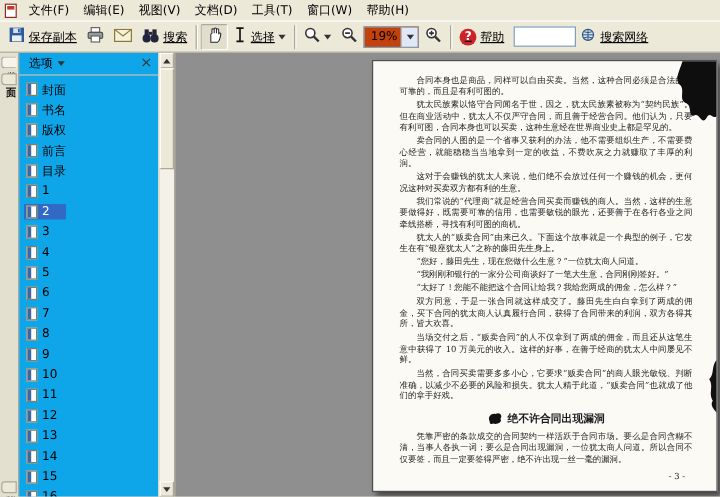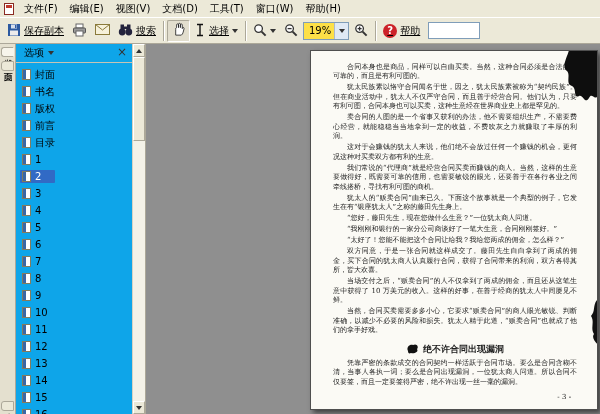--- a/index.html
+++ b/index.html
@@ -13,21 +13,21 @@
   .doc-ic::before { content: ""; position: absolute; left: 1px; top: 1px; width: 6px; height: 3px; background: #c0392b; }
   .menu-item { font-size: 10px; padding: 1px 6px; cursor: default; white-space: nowrap; }
 
   
   .toolbar { height: 27px; background: #ece9d8; border-top: 1px solid #ffffff; border-bottom: 1px solid #aca899; display: flex; align-items: center; padding: 1px 3px; flex: 0 0 auto; }
   .tb-btn { display: flex; align-items: center; gap: 3px; padding: 2px 3px; border: 1px solid #ece9d8; border-radius: 2px; font-size: 10px; white-space: nowrap; height: 22px; text-decoration: underline; }
   .tb-btn.pressed { border-top-color: #aca899; border-left-color: #aca899; border-bottom-color: #fff; border-right-color: #fff; background: #e2dece; }
   .tb-sep { width: 1px; height: 20px; background: #aca899; margin: 0 3px; box-shadow: 1px 0 0 #fff; flex: 0 0 auto; }
   .arr-d { width: 0; height: 0; border-left: 3px solid transparent; border-right: 3px solid transparent; border-top: 4px solid #333; }
   .arr-u { width: 0; height: 0; border-left: 3px solid transparent; border-right: 3px solid transparent; border-bottom: 4px solid #333; }
-  .combo { display: flex; align-items: center; background: #fde047; border: 1px solid #7f9db9; height: 18px; font-size: 10px; margin: 0 1px; }
+  .combo { display: flex; align-items: center; background: #c2410c; border: 1px solid #7f9db9; height: 18px; font-size: 10px; margin: 0 1px; }
   .combo-text { padding: 0 3px 0 5px; min-width: 26px; }
   .combo-arr { width: 14px; height: 16px; background: #dfe9f5; border-left: 1px solid #aeb9c9; display: flex; align-items: center; justify-content: center; }
   .help-ic { width: 14px; height: 14px; border-radius: 50%; background: #cc2229; color: #fff; font-size: 10px; font-weight: bold; display: flex; align-items: center; justify-content: center; flex: 0 0 auto; }
   .help-ic::before { content: "?"; }
   .ws-input { width: 52px; height: 17px; background: #fff; border: 1px solid #7f9db9; font-size: 10px; padding: 0 3px; margin-left: 4px; }
 
   
   .main { flex: 1; display: flex; overflow: hidden; }
 
   .tabstrip { width: 16px; background: #e4e0cf; border-right: 1px solid #aca899; display: flex; flex-direction: column; align-items: center; padding: 3px 0; gap: 4px; flex: 0 0 auto; }
@@ -152,20 +152,27 @@
             <line x1="5.6" y1="3.6" x2="5.6" y2="7.6" stroke="#333" stroke-width="1.3"></line>
             <line x1="8.6" y1="8.6" x2="12.6" y2="12.6" stroke="#333" stroke-width="2"></line>
           </svg></span>
     </div>
     <div class="tb-sep"></div>
     <div class="tb-btn">
       <span class="help-ic"></span>
       <span>帮助</span>
     </div>
     <input class="ws-input" value="" style="">
+    <div class="tb-btn">
+      <span><svg width="13" height="13" viewBox="0 0 13 13">
+            <circle cx="6" cy="6" r="4.6" fill="#cfe3f5" stroke="#33557a"></circle>
+            <path d="M1.4 6 H10.6 M6 1.4 V10.6 M2.4 3.4 Q6 5 9.6 3.4 M2.4 8.6 Q6 7 9.6 8.6" stroke="#33557a" fill="none" stroke-width="0.8"></path>
+          </svg></span>
+      <span>搜索网络</span>
+    </div>
   </div>
 
   <div class="main">
 
     <div class="tabstrip">
       <div class="vtab active">书签</div>
       <div class="vtab">页面</div>
       <div class="ts-spacer"></div>
       <div class="vtab">附件</div>
     </div>

